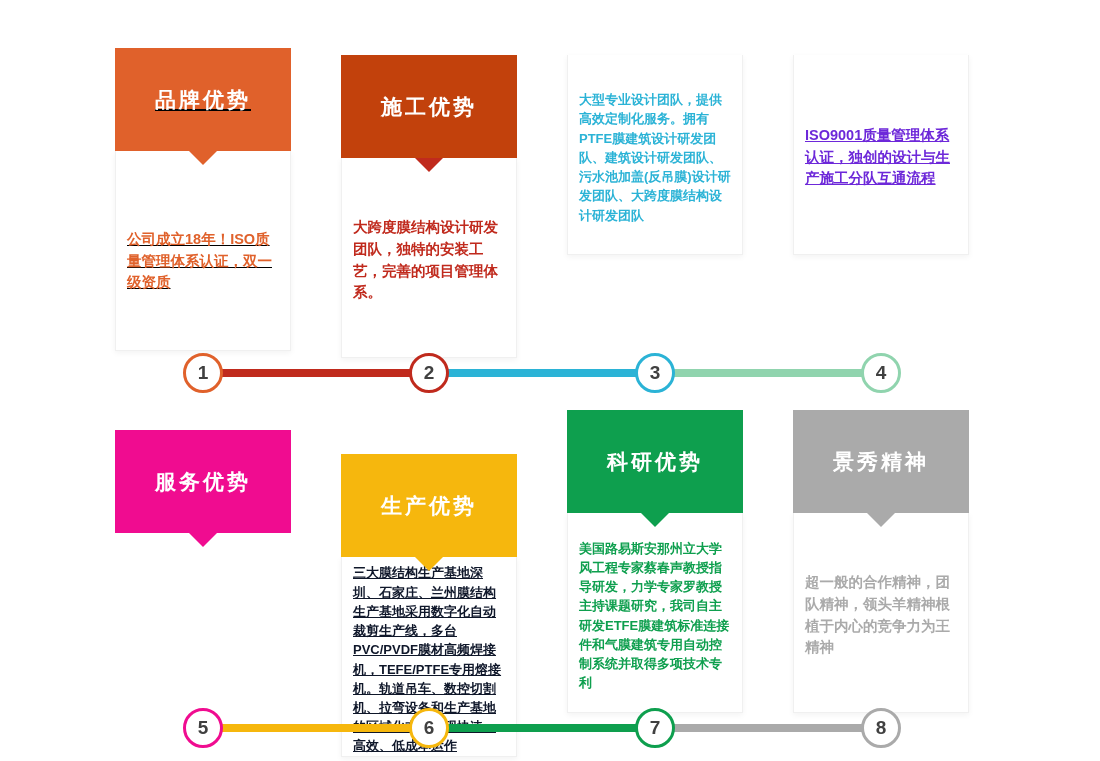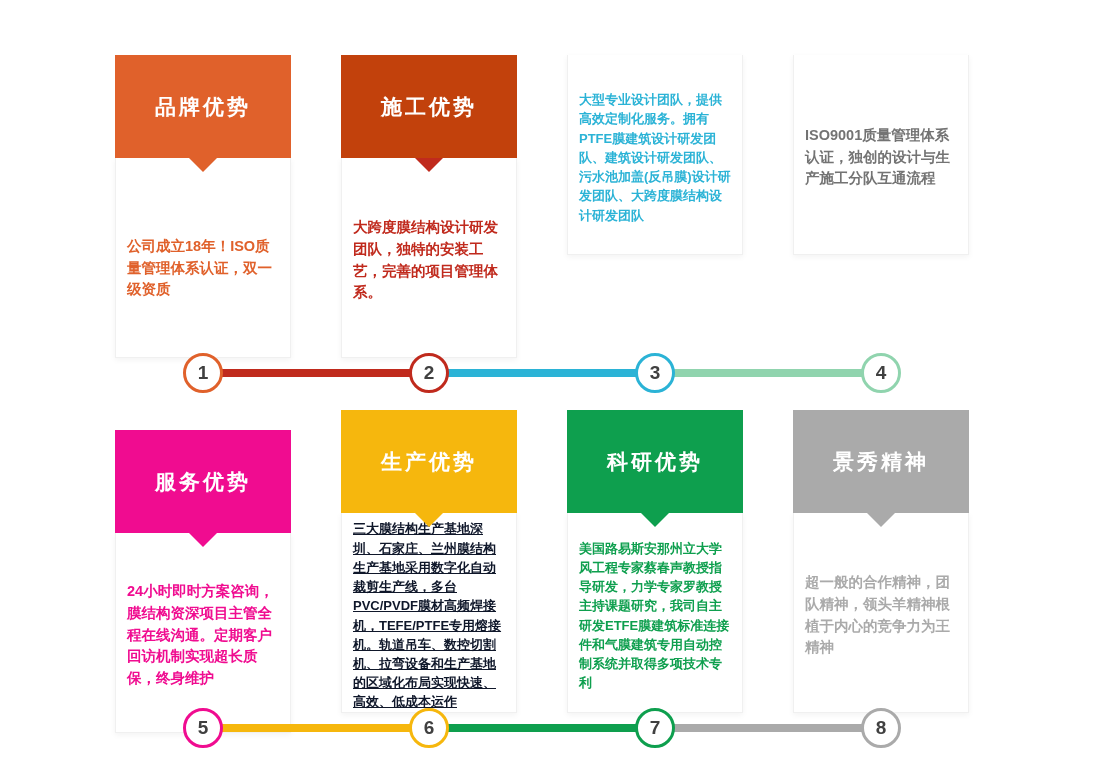--- a/index.html
+++ b/index.html
@@ -92,21 +92,21 @@
 <div id="stage">
 
   <div class="segment" style="left: 203px; top: 369px; width: 226px; background: rgb(192, 42, 29);"></div>
   <div class="segment" style="left: 429px; top: 369px; width: 226px; background: rgb(43, 179, 214);"></div>
   <div class="segment" style="left: 655px; top: 369px; width: 226px; background: rgb(144, 212, 174);"></div>
 
   <div class="segment" style="left: 203px; top: 724px; width: 226px; background: rgb(246, 183, 13);"></div>
   <div class="segment" style="left: 429px; top: 724px; width: 226px; background: rgb(14, 159, 78);"></div>
   <div class="segment" style="left: 655px; top: 724px; width: 226px; background: rgb(170, 170, 170);"></div>
 
-  <div class="card" style="left:115px; top:55px;">
+  <div class="card" style="left:115px; top:48px;text-decoration:underline;">
     <div class="banner" style="background: rgb(224, 97, 43);">
       <span class="banner-title">品牌优势</span>
       <span class="pointer" style="border-top-color: rgb(224, 97, 43);"></span>
     </div>
     <div class="card-body">
       <p class="card-text" style="color: rgb(224, 97, 43); margin-top: 16px;">公司成立18年！ISO质量管理体系认证，双一级资质</p>
     </div>
   </div>
 
   <div class="card" style="left:341px; top:55px;">
@@ -120,36 +120,33 @@
   </div>
 
   <div class="card" style="left:567px; top:55px;">
     <div class="card-body">
       <p class="card-text small" style="color: rgb(43, 179, 214);">大型专业设计团队，提供高效定制化服务。拥有PTFE膜建筑设计研发团队、建筑设计研发团队、污水池加盖(反吊膜)设计研发团队、大跨度膜结构设计研发团队</p>
     </div>
   </div>
 
   <div class="card" style="left:793px; top:55px;">
     <div class="card-body">
-      <p class="card-text" style="color: #737373;">ISO9001质量管理体系认证，独创的设计与生产施工分队互通流程</p>
+      <p class="card-text" style="color: #6d28d9; text-decoration: underline;">ISO9001质量管理体系认证，独创的设计与生产施工分队互通流程</p>
     </div>
   </div>
 
   <div class="card" style="left:115px; top:410px;">
     <div class="banner" style="background: rgb(240, 12, 144); margin-top: 20px;">
       <span class="banner-title">服务优势</span>
       <span class="pointer" style="border-top-color: rgb(240, 12, 144);"></span>
     </div>
-    <div class="card-body">
-      <p class="card-text" style="color: rgb(240, 12, 144);">24小时即时方案咨询，膜结构资深项目主管全程在线沟通。定期客户回访机制实现超长质保，终身维护</p>
-    </div>
   </div>
 
   <div class="card" style="left:341px; top:410px;">
-    <div class="banner" style="background: rgb(246, 183, 13);">
+    <div class="banner" style="background: rgb(246, 183, 13); margin-top: 44px;">
       <span class="banner-title">生产优势</span>
       <span class="pointer" style="border-top-color: rgb(246, 183, 13);"></span>
     </div>
     <div class="card-body">
       <p class="card-text small" style="color: #0f172a; text-decoration: underline;">三大膜结构生产基地深圳、石家庄、兰州膜结构生产基地采用数字化自动裁剪生产线，多台PVC/PVDF膜材高频焊接机，TEFE/PTFE专用熔接机。轨道吊车、数控切割机、拉弯设备和生产基地的区域化布局实现快速、高效、低成本运作</p>
     </div>
   </div>
 
   <div class="card" style="left:793px; top:410px;">
     <div class="banner" style="background: rgb(170, 170, 170);">

